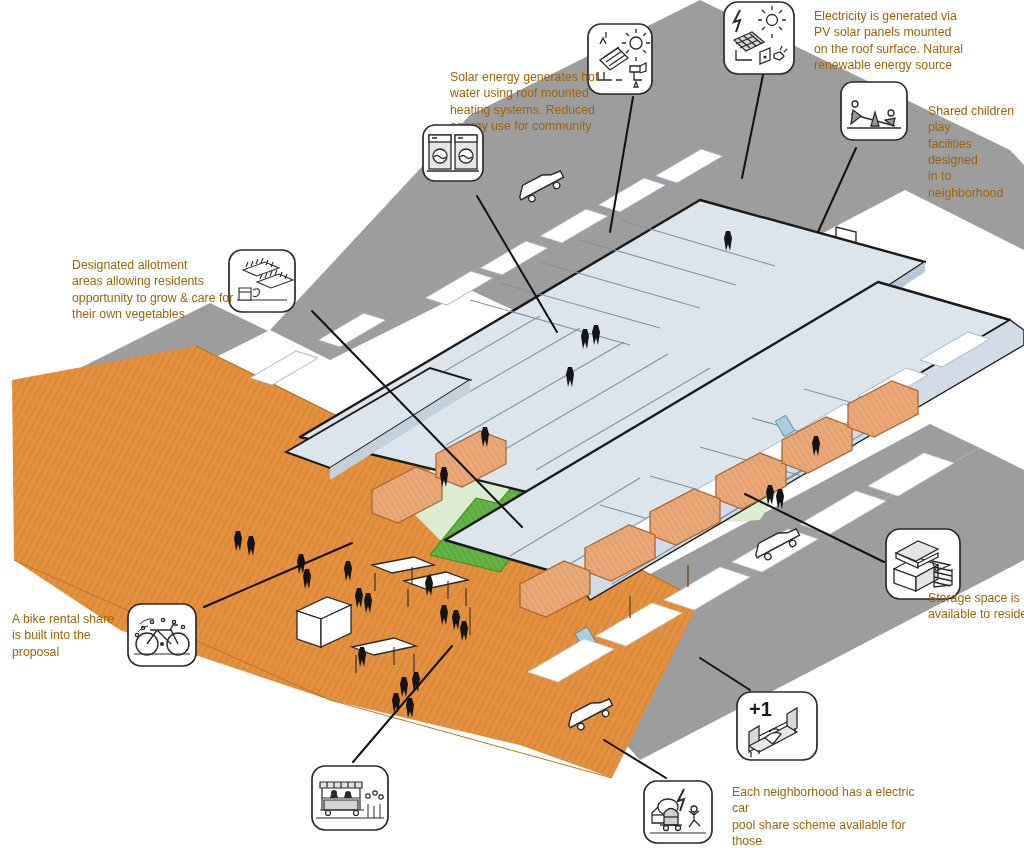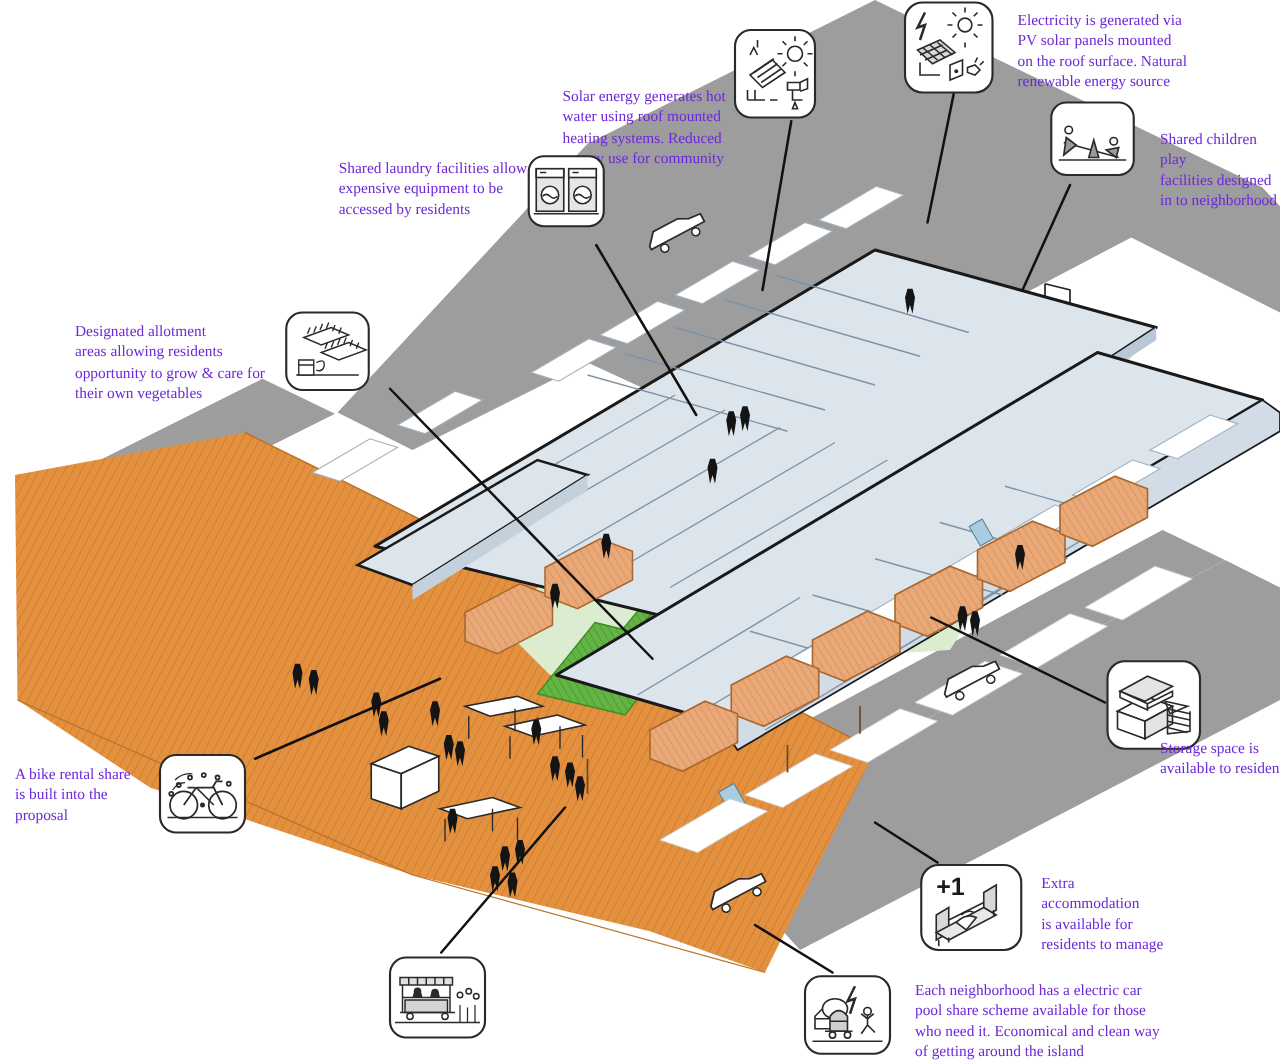--- a/index.html
+++ b/index.html
@@ -1,20 +1,20 @@
 <!DOCTYPE html>
 <html><head>
 <meta charset="utf-8">
 <style>
   html,body{margin:0;padding:0;background:#ffffff;}
   body{width:1024px;height:848px;position:relative;overflow:hidden;
        font-family:"Liberation Serif","DejaVu Serif",serif;}
   #board{position:absolute;inset:0;width:1024px;height:848px;}
-  .ann{position:absolute;color:#6d28d9;font-size:12.3px;line-height:1.33;
-       font-family:Liberation Serif, serif;white-space:pre-line;}
+  .ann{position:absolute;color:#a16207;font-size:12.3px;line-height:1.33;
+       font-family:Liberation Sans, sans-serif;white-space:pre-line;}
   .ann.r{text-align:left;}
   .icon{position:absolute;}
   .icon svg{display:block;}
   .drawing{position:absolute;left:0;top:0;}
 </style>
 </head>
 <body>
 
 <div id="board">
 
@@ -376,42 +376,39 @@
         <rect x="34" y="12" width="22" height="7" fill="#fff"></rect>
         <circle cx="19" cy="33" r="7" fill="#fff"></circle>
         <circle cx="45" cy="33" r="7" fill="#fff"></circle>
         <path d="M13,34 q3,-3 6,0 q3,3 6,0"></path>
         <path d="M39,34 q3,-3 6,0 q3,3 6,0"></path>
         <path d="M11,15 l5,0 M37,15 l5,0"></path>
         <path d="M6,48 l52,0"></path>
       </g>
     </svg>
   </div>
-  <div class="ann" style="left:271px;top:126px;width:170px;">Shared laundry facilities allow
-expensive equipment to be
-accessed by residents</div>
 
   <div class="icon" style="left:227px;top:248px;">
     <svg width="70" height="66" viewBox="0 0 70 66">
       <rect x="2" y="2" width="66" height="62" rx="13" fill="#fff" stroke="#2a2a2a" stroke-width="1.7"></rect>
       <g stroke="#2a2a2a" stroke-width="1.1" fill="none">
         <path d="M16,22 l22,-8 l14,6 l-22,8 z"></path>
         <path d="M30,34 l22,-8 l14,6 l-22,8 z"></path>
         <path d="M19,19 l2,-5 M24,18 l2,-5 M29,16 l2,-5 M34,15 l2,-5
                  M39,17 l2,-5 M44,19 l2,-5"></path>
         <path d="M33,31 l2,-5 M38,30 l2,-5 M43,28 l2,-5 M48,27 l2,-5
                  M53,29 l2,-5 M58,31 l2,-5"></path>
         <path d="M10,52 l50,0"></path>
         <path d="M12,40 l12,0 l0,12 l-12,0 z" fill="#fff"></path>
         <path d="M12,44 l12,0"></path>
         <path d="M26,42 q8,-4 6,4 q-2,4 -6,2"></path>
       </g>
     </svg>
   </div>
-  <div class="ann" style="left:60px;top:257px;width:170px;">Designated allotment
+  <div class="ann" style="left:72px;top:257px;width:170px;">Designated allotment
 areas allowing residents
 opportunity to grow &amp; care for
 their own vegetables</div>
 
   <div class="icon" style="left:126px;top:602px;">
     <svg width="72" height="66" viewBox="0 0 72 66">
       <rect x="2" y="2" width="68" height="62" rx="13" fill="#fff" stroke="#2a2a2a" stroke-width="1.7"></rect>
       <g stroke="#2a2a2a" stroke-width="1.4" fill="none">
         <circle cx="21" cy="42" r="11"></circle>
         <circle cx="52" cy="42" r="11"></circle>
@@ -489,24 +486,20 @@
       <g stroke="#2a2a2a" stroke-width="1.3" fill="none">
         <path d="M14,42 l0,20 M14,42 l10,-6 l0,20 l-10,6 z" fill="#d8d8d8"></path>
         <path d="M52,24 l0,20 M52,24 l10,-6 l0,20 l-10,6 z" fill="#d8d8d8"></path>
         <path d="M24,46 l28,-14 M14,56 l10,6 l38,-20 l-10,-6 z" fill="#e8e8e8"></path>
         <path d="M30,48 q8,-8 16,-4 l-8,10 z" fill="#fff"></path>
         <path d="M34,42 q5,-5 10,-2"></path>
         <path d="M16,62 l0,5 M60,38 l0,5 M24,60 l0,4"></path>
       </g>
     </svg>
   </div>
-  <div class="ann" style="left:833px;top:698px;width:140px;">Extra
-accommodation
-is available for
-residents to manage</div>
 
   <div class="icon" style="left:884px;top:527px;">
     <svg width="78" height="74" viewBox="0 0 78 74">
       <rect x="2" y="2" width="74" height="70" rx="14" fill="#fff" stroke="#2a2a2a" stroke-width="1.7"></rect>
       <g stroke="#2a2a2a" stroke-width="1.3" fill="none">
         <path d="M10,42 l22,-12 l22,8 l-22,12 z" fill="#fff"></path>
         <path d="M10,42 l0,14 l22,8 l0,-14 z" fill="#fff"></path>
         <path d="M32,50 l22,-12 l0,14 l-22,12 z" fill="#e4e4e4"></path>
         <path d="M12,26 l22,-12 l20,8 l-22,12 z" fill="#e4e4e4"></path>
         <path d="M12,26 l0,5 l22,10 l0,-5 z" fill="#fff"></path>

